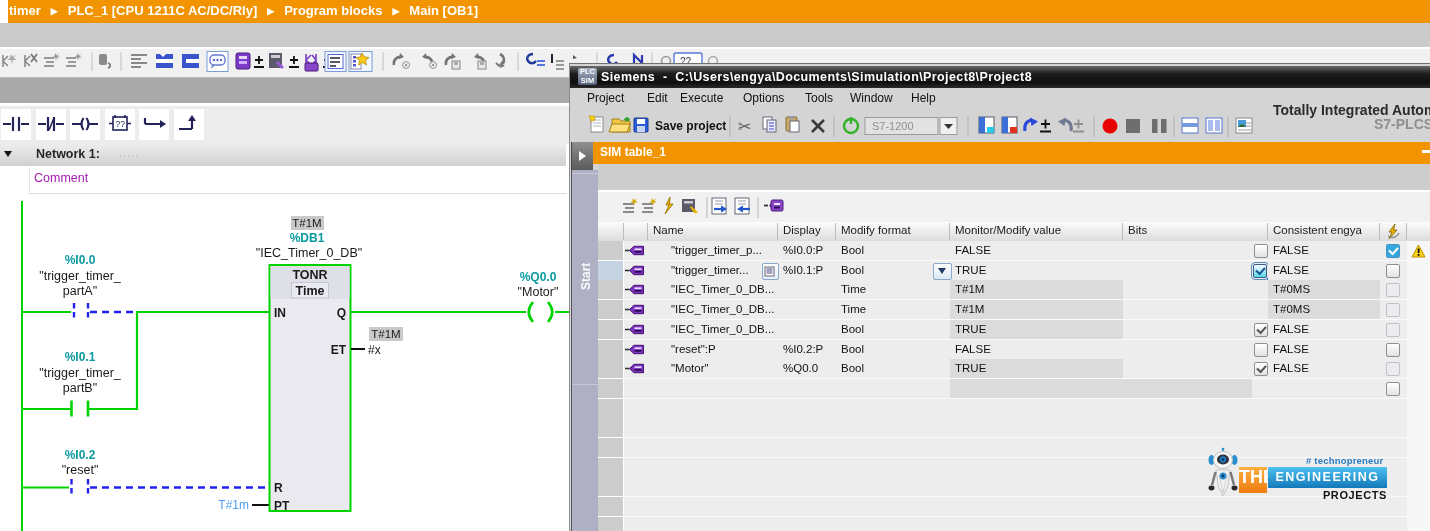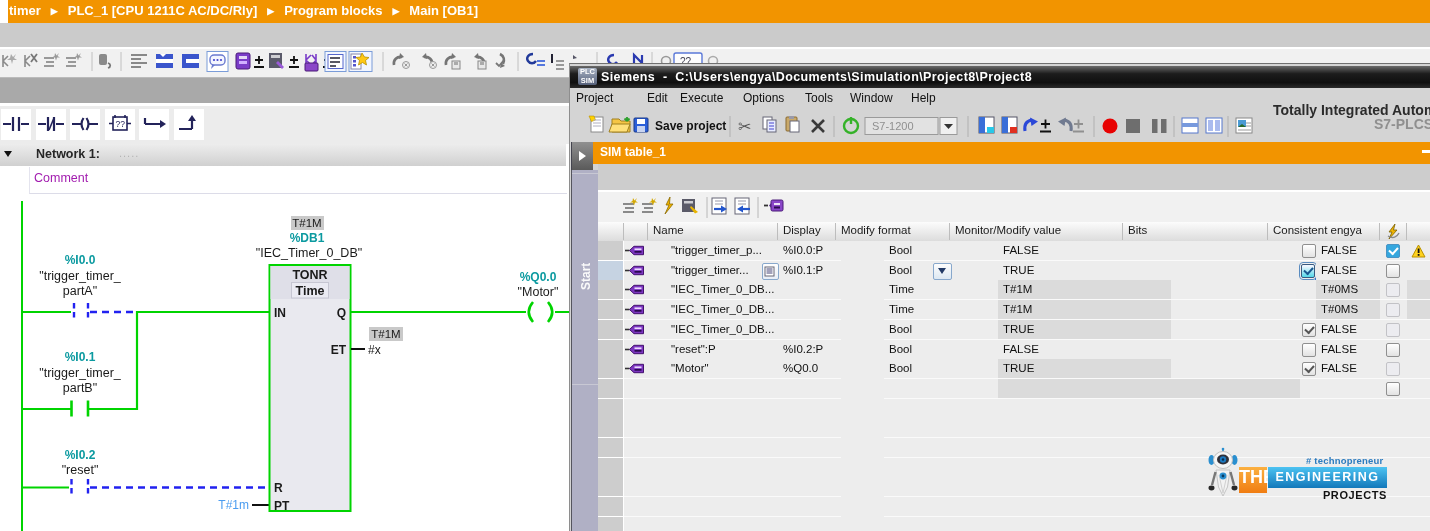--- a/index.html
+++ b/index.html
@@ -46,21 +46,21 @@
 #gap2{left:28px;top:100px;width:833px;height:26px;background:#cdcdcd;}
 #tb2{left:28px;top:126px;width:833px;height:33px;background:#f1f1f1;border-top:2px solid #fff;}
 
 #thead{left:28px;top:158px;width:833px;height:19px;background:linear-gradient(#fcfcfc,#dcdcdc);border-bottom:1px solid #a8a8a8;font-size:11.5px;color:#1a1a1a;}
 #thead span{position:absolute;top:2px;}
 .hsep{position:absolute;top:1px;width:1px;height:17px;background:#bdbdbd;}
 #tbody{left:28px;top:177px;width:833px;height:290px;background:#ededed;}
 .trow{position:absolute;left:0;width:833px;height:20px;}
 .cell{position:absolute;top:0;height:19px;border-bottom:1px solid #fafafa;font-size:11.5px;color:#111;
   line-height:18px;white-space:nowrap;overflow:hidden;}
-.cell.rb{border-right:1px solid #e0e0e0;margin-left:48px;}
+.cell.rb{border-right:1px solid #e0e0e0;}
 .lite{background:#ededed;}
 .gray{background:#dbdbdb;}
 .c1{left:0;width:25px;background:#cdcdcd;border-right:1px solid #fff;border-bottom:1px solid #fff;}
 .c1.on{background:#c6d3e2;}
 .c2{left:26px;width:24px;}
 .c3{left:50px;width:130px;padding-left:23px;}
 .c4{left:180px;width:58px;padding-left:5px;}
 .c5{left:238px;width:114px;padding-left:5px;}
 .c6{left:352px;width:173px;padding-left:5px;}
 .c7{left:525px;width:145px;}
@@ -306,21 +306,21 @@
     <text x="538" y="100.5" font-size="12.5" fill="#1a1a1a" text-anchor="middle">"Motor"</text>
   </svg>
   </div>
 
   <div class="abs" id="simwin">
     <div class="abs" id="stitle">
         <div id="plcsim-ic">PLC<br>SIM</div>
         <div class="txt">Siemens&nbsp; -&nbsp; C:\Users\engya\Documents\Simulation\Project8\Project8</div>
       </div>
     <div class="abs" id="smenu">
-      <span style="left:6px">Project</span>
+      <span style="left:17px">Project</span>
         <span style="left:77px">Edit</span>
         <span style="left:110px">Execute</span>
       <span style="left:173px">Options</span>
         <span style="left:235px">Tools</span>
         <span style="left:280px">Window</span>
         <span style="left:341px">Help</span>
     </div>
     <div class="abs" id="stoolbar"><svg width="700" height="31" viewBox="0 0 700 31">
 
 <rect x="21" y="6" width="12" height="15" fill="#fff" stroke="#8a8a8a"></rect>

